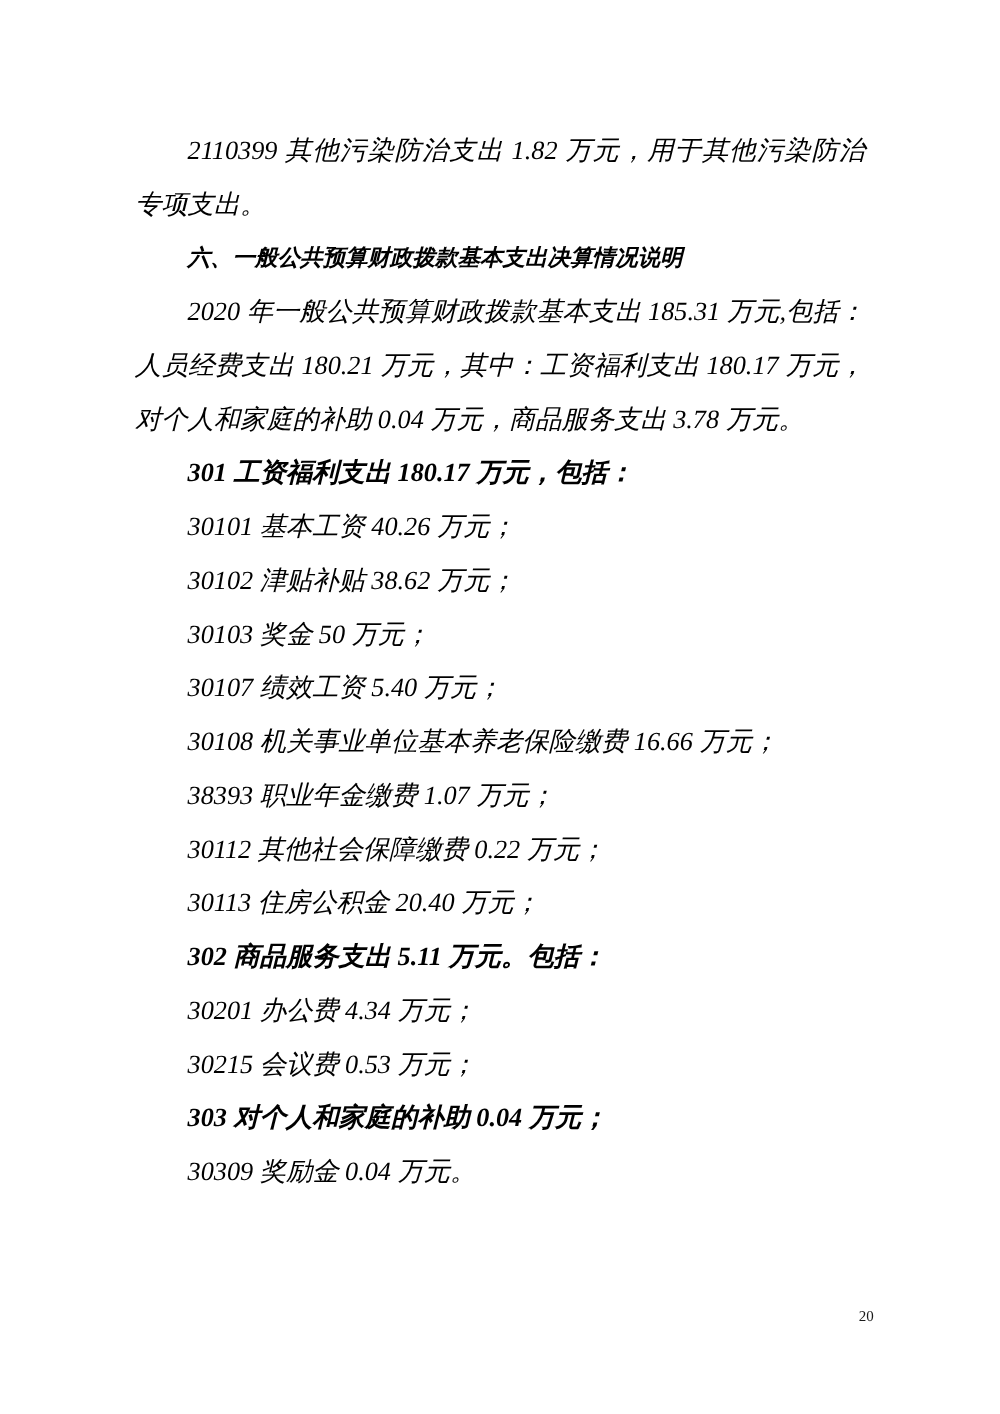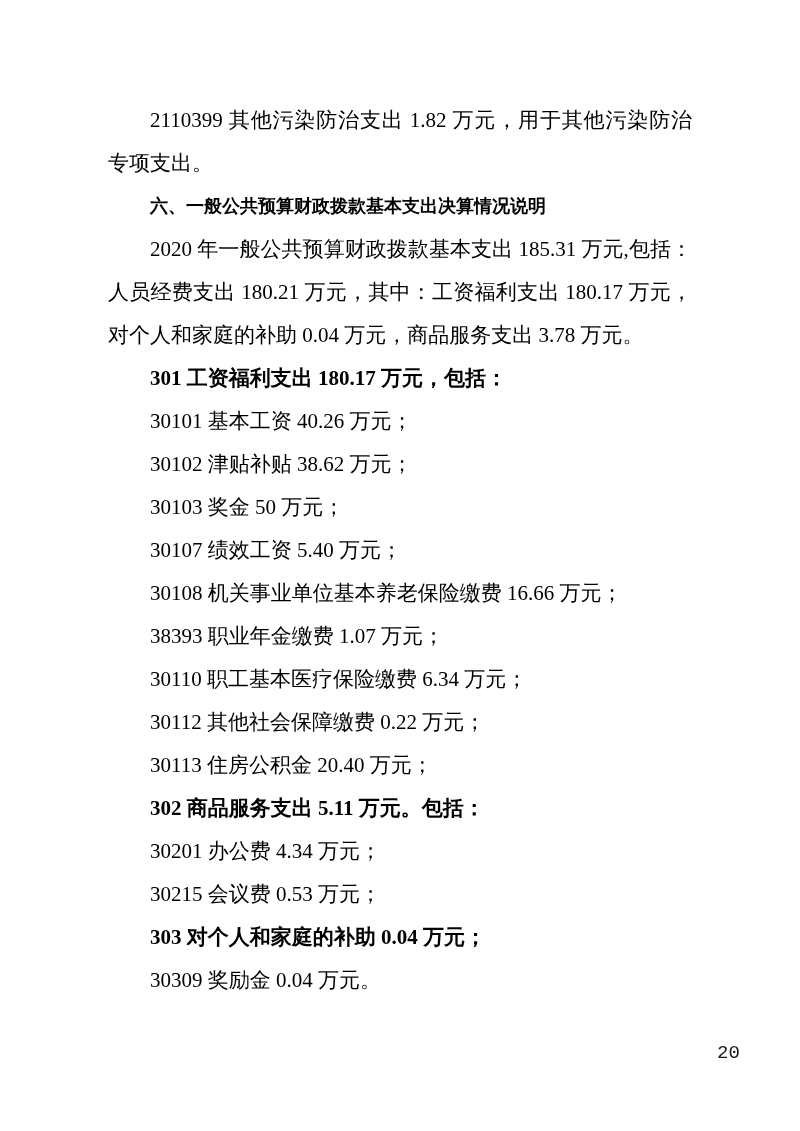--- a/index.html
+++ b/index.html
@@ -10,20 +10,21 @@
     width: 800px;
     height: 1131px;
     background: #ffffff;
     color: #000000;
     font-family: "Liberation Serif", "DejaVu Serif", serif;
     position: relative;
     overflow: hidden;
   }
   .content {
     padding: 99px 108px 0 108px;
+    font-style: italic;
   }
   .content p, .content h2 {
     margin: 0;
     padding: 0;
     font-size: 21px;
     line-height: 43px;
     font-weight: normal;
     text-align: justify;
     text-indent: 42px;
     word-break: break-all;
@@ -32,43 +33,42 @@
     font-family: "Liberation Sans", "DejaVu Sans", sans-serif;
     font-weight: bold;
     font-size: 18px;
     text-align: left;
   }
   .content p.bold {
     font-weight: bold;
   }
   .page-number {
     position: absolute;
-    left: 717px;
+    left: 687px;
     top: 1043px;
-    font-family: Liberation Mono, monospace;
-    font-size: 19px;
+    font-family: Liberation Serif, serif;
+    font-size: 12px;
     line-height: 20px;
     color: #1a1a1a;
   }
 </style>
 </head>
 <body>
 
 <div class="content">
   <p>2110399 其他污染防治支出 1.82 万元，用于其他污染防治专项支出。</p>
   <h2 class="heading">六、一般公共预算财政拨款基本支出决算情况说明</h2>
   <p>2020 年一般公共预算财政拨款基本支出 185.31 万元,包括：人员经费支出 180.21 万元，其中：工资福利支出 180.17 万元，对个人和家庭的补助 0.04 万元，商品服务支出 3.78 万元。</p>
   <p class="bold">301 工资福利支出 180.17 万元，包括：</p>
   <p>30101 基本工资 40.26 万元；</p>
   <p>30102 津贴补贴 38.62 万元；</p>
   <p>30103 奖金 50 万元；</p>
   <p>30107 绩效工资 5.40 万元；</p>
   <p>30108 机关事业单位基本养老保险缴费 16.66 万元；</p>
   <p>38393 职业年金缴费 1.07 万元；</p>
-  <p>30110 职工基本医疗保险缴费 6.34 万元；</p>
   <p>30112 其他社会保障缴费 0.22 万元；</p>
   <p>30113 住房公积金 20.40 万元；</p>
   <p class="bold">302 商品服务支出 5.11 万元。包括：</p>
   <p>30201 办公费 4.34 万元；</p>
   <p>30215 会议费 0.53 万元；</p>
   <p class="bold">303 对个人和家庭的补助 0.04 万元；</p>
   <p>30309 奖励金 0.04 万元。</p>
 </div>
 
 <div class="page-number">20</div>

